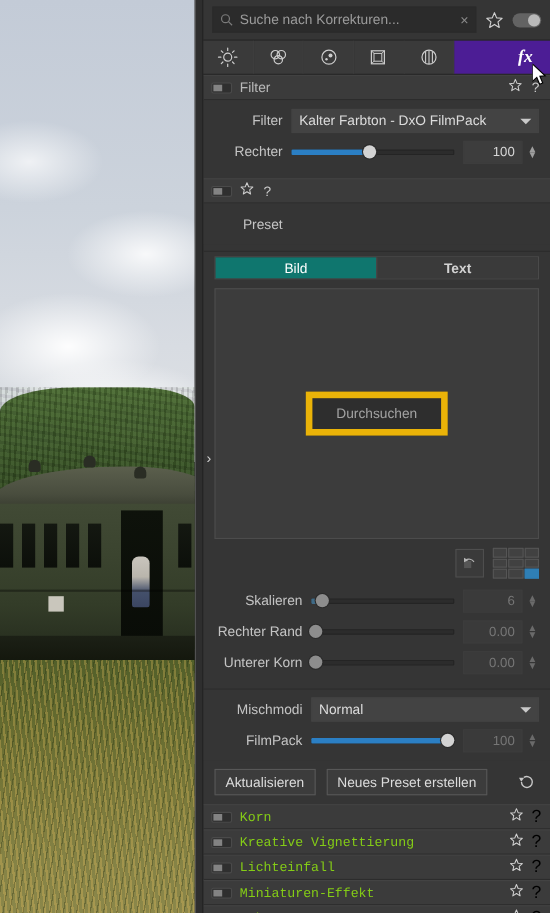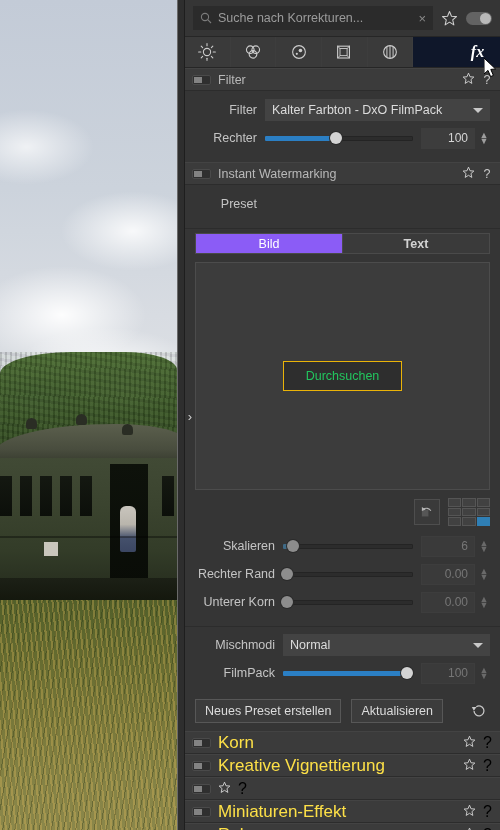--- a/index.html
+++ b/index.html
@@ -144,21 +144,21 @@
   .tabbar {
     height: 32px; display:flex; background:#2f2f2f;
     border-top:1px solid #262626; border-bottom:1px solid #262626;
   }
   .tab {
     flex:1; display:flex; align-items:center; justify-content:center;
     border-right:1px solid #3d3d3d; cursor:pointer;
     color:#cdcdcd; background:#3a3a3a;
   }
   .tab:last-child{border-right:none;}
-  .tab.active { background:#0f172a; color:#fff;padding-left:42px; }
+  .tab.active { background:#4c1d95; color:#fff;padding-left:42px; }
   .tab svg { display:block; }
   .tab .fx { font-family:"Liberation Serif", serif; font-style:italic; font-size:16px; font-weight:600; letter-spacing:.2px; }
 
   
   .body { flex:1; overflow:hidden; background:#353535; }
 
   
   .sechead {
     height: 23px; display:flex; align-items:center; gap:7px;
     padding: 0 8px 0 7px;
@@ -202,31 +202,31 @@
     padding-right:6px; border:1px solid #3d3d3d;
   }
   .numbox.dis { background:#3a3a3a; color:#767676; }
   .spin { width:12px; flex:0 0 12px; margin-left:3px; color:#9e9e9e; font-size:9px;
           display:flex; flex-direction:column; align-items:center; justify-content:center; line-height:6px; cursor:pointer;}
   .spin.dis { color:#6a6a6a; }
 
   .segctl { display:flex; margin: 4px 10px 8px 10px; border:1px solid #4a4a4a; height:21px; }
   .seg { flex:1; display:flex; align-items:center; justify-content:center;
          color:#d2d2d2; font-size:12.5px; background:#3a3a3a; cursor:pointer; }
-  .seg.active { background:#8b5cf6; color:#fff; }
+  .seg.active { background:#0f766e; color:#fff; }
   .seg + .seg { border-left:1px solid #4a4a4a;font-weight:bold; }
 
   .dropzone {
     margin: 0 10px; height: 228px; background:#3c3c3c;
     border:1px solid #4c4c4c;
     display:flex; align-items:center; justify-content:center;
   }
   .browse {
-    background:#2e2e2e; color:#22c55e; font-size:12.5px;
-    padding:7px 22px; border:1px solid #eab308; cursor:pointer;
+    background:#2e2e2e; color:#a3a3a3; font-size:12.5px;
+    padding:7px 22px; border:6px solid #eab308; cursor:pointer;
   }
 
   .anchorrow { display:flex; align-items:center; justify-content:flex-end; gap:8px; padding: 8px 10px 4px 10px;}
   .rotbtn { width:26px;height:26px;border:1px solid #4e4e4e;background:#3a3a3a;
             display:flex;align-items:center;justify-content:center;cursor:pointer;}
   .grid3 { width:42px;height:28px;display:grid;grid-template-columns:repeat(3,1fr);grid-template-rows:repeat(3,1fr);gap:1px;}
   .gcell { background:#414141; border:1px solid #555; cursor:pointer; }
   .gcell.on { background:#2f7fb5; border-color:#2f7fb5; }
 
   .divline { height:1px; background:#2c2c2c; margin: 6px 0 0 0; }
@@ -236,21 +236,21 @@
     background:#3c3c3c; border:1px solid #575757; color:#dcdcdc;
     font-size:12.5px; padding:4px 9px; cursor:pointer;
   }
   .resetbtn { margin-left:auto; width:22px;height:22px;display:flex;align-items:center;justify-content:center;cursor:pointer;}
 
   .collapsed-list { }
   .crow {
     height:23px; display:flex; align-items:center; gap:7px; padding:0 8px 0 7px;
     background:#3b3b3b; border-bottom:1px solid #2c2c2c; border-top:1px solid #434343;
   }
-  .crow .title{flex:1;color:#fde047;font-size:17px;}
+  .crow .title{flex:1;color:#84cc16;font-size:12px;font-family:Liberation Mono, monospace;}
 </style>
 </head>
 <body>
 
 <div class="app">
 
   <div class="viewer">
     <div class="photo">
       <div class="sky"></div>
       <div class="hills"></div>
@@ -392,21 +392,20 @@
           <div class="numbox">100</div>
           <div class="spin">
               <span>▲</span>
               <span>▼</span>
             </div>
         </div>
       </div>
 
       <div class="sechead">
         <span class="sw"></span>
-        <span class="title">Instant Watermarking</span>
         <span>
           <svg width="13" height="13" viewBox="0 0 18 18">
               <polygon points="9,1.6 11.1,6.6 16.4,7 12.4,10.5 13.6,15.8 9,12.9 4.4,15.8 5.6,10.5 1.6,7 6.9,6.6" fill="none" stroke="#d0d0d0" stroke-width="1.3" stroke-linejoin="round"></polygon>
             </svg>
         </span>
         <span class="help">?</span>
       </div>
 
       <div class="secbody" style="padding-bottom:2px;">
         <div class="row">
@@ -505,22 +504,22 @@
           </div>
           <div class="numbox dis">100</div>
           <div class="spin dis">
               <span>▲</span>
               <span>▼</span>
             </div>
         </div>
       </div>
 
       <div class="btnrow">
+        <div class="btn">Aktualisieren</div>
         <div class="btn">Neues Preset erstellen</div>
-        <div class="btn">Aktualisieren</div>
         <div class="resetbtn">
           <svg width="18" height="18" viewBox="0 0 20 20">
             <path d="M4.5 10 A5.5 5.5 0 1 0 7 5.3" fill="none" stroke="#c8c8c8" stroke-width="1.4"></path>
             <polygon points="2.0,5.6 7.2,5.6 4.3,9.6" fill="#c8c8c8"></polygon>
           </svg>
         </div>
       </div>
 
       <div class="collapsed-list">
 
@@ -541,20 +540,21 @@
           <span>
             <svg width="13" height="13" viewBox="0 0 18 18">
                 <polygon points="9,1.6 11.1,6.6 16.4,7 12.4,10.5 13.6,15.8 9,12.9 4.4,15.8 5.6,10.5 1.6,7 6.9,6.6" fill="none" stroke="#d0d0d0" stroke-width="1.3" stroke-linejoin="round"></polygon>
               </svg>
           </span>
           <span class="help">?</span>
         </div>
 
         <div class="crow">
           <span class="sw"></span>
+          <span class="title">Lichteinfall</span>
           <span>
             <svg width="13" height="13" viewBox="0 0 18 18">
                 <polygon points="9,1.6 11.1,6.6 16.4,7 12.4,10.5 13.6,15.8 9,12.9 4.4,15.8 5.6,10.5 1.6,7 6.9,6.6" fill="none" stroke="#d0d0d0" stroke-width="1.3" stroke-linejoin="round"></polygon>
               </svg>
           </span>
           <span class="help">?</span>
         </div>
 
         <div class="crow">
           <span class="sw"></span>

